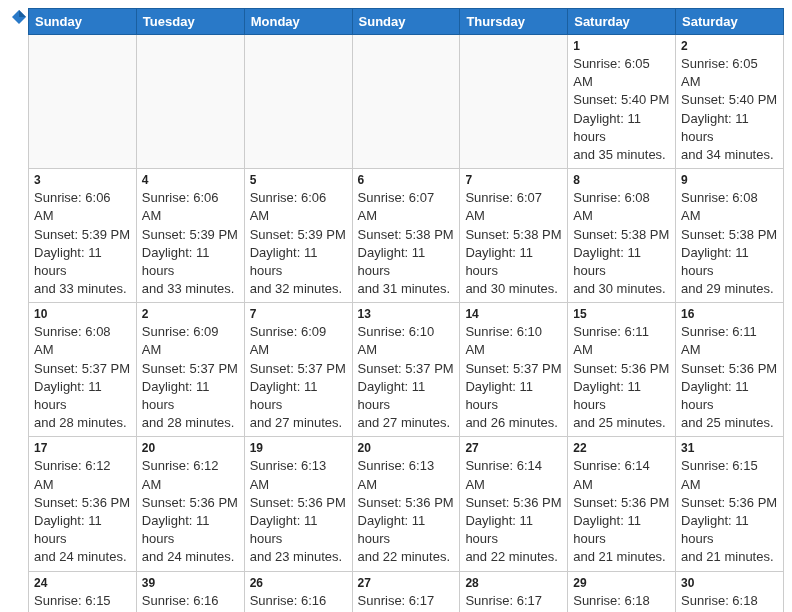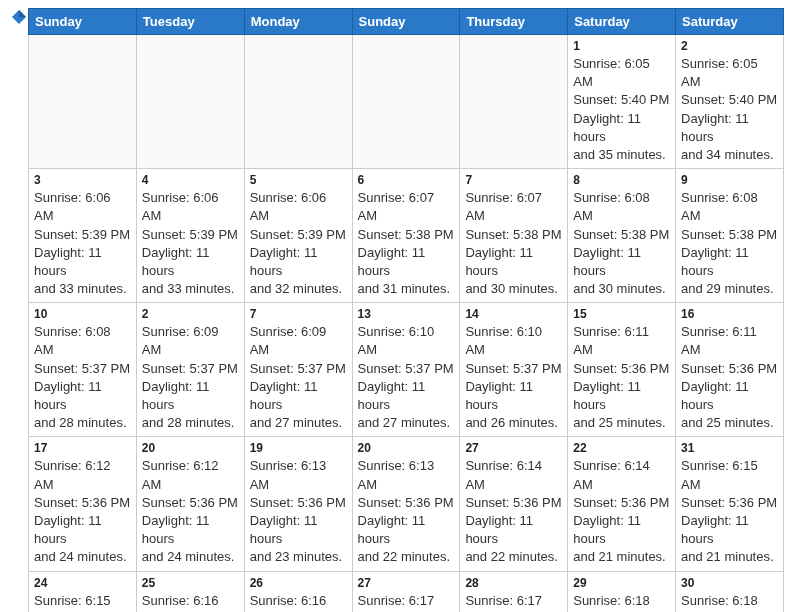--- a/index.html
+++ b/index.html
@@ -310,21 +310,21 @@
         </tr>
         <tr>
           <td>
             <span class="day-num">24</span>
             <div class="day-info" style="white-space: pre-line;">Sunrise: 6:15 AM
 Sunset: 5:36 PM
 Daylight: 11 hours
 and 20 minutes.</div>
           </td>
           <td>
-            <span class="day-num">25</span>
+            <span class="day-num">39</span>
             <div class="day-info" style="white-space: pre-line;">Sunrise: 6:16 AM
 Sunset: 5:36 PM
 Daylight: 11 hours
 and 20 minutes.</div>
           </td>
           <td>
             <span class="day-num">26</span>
             <div class="day-info" style="white-space: pre-line;">Sunrise: 6:16 AM
 Sunset: 5:36 PM
 Daylight: 11 hours

